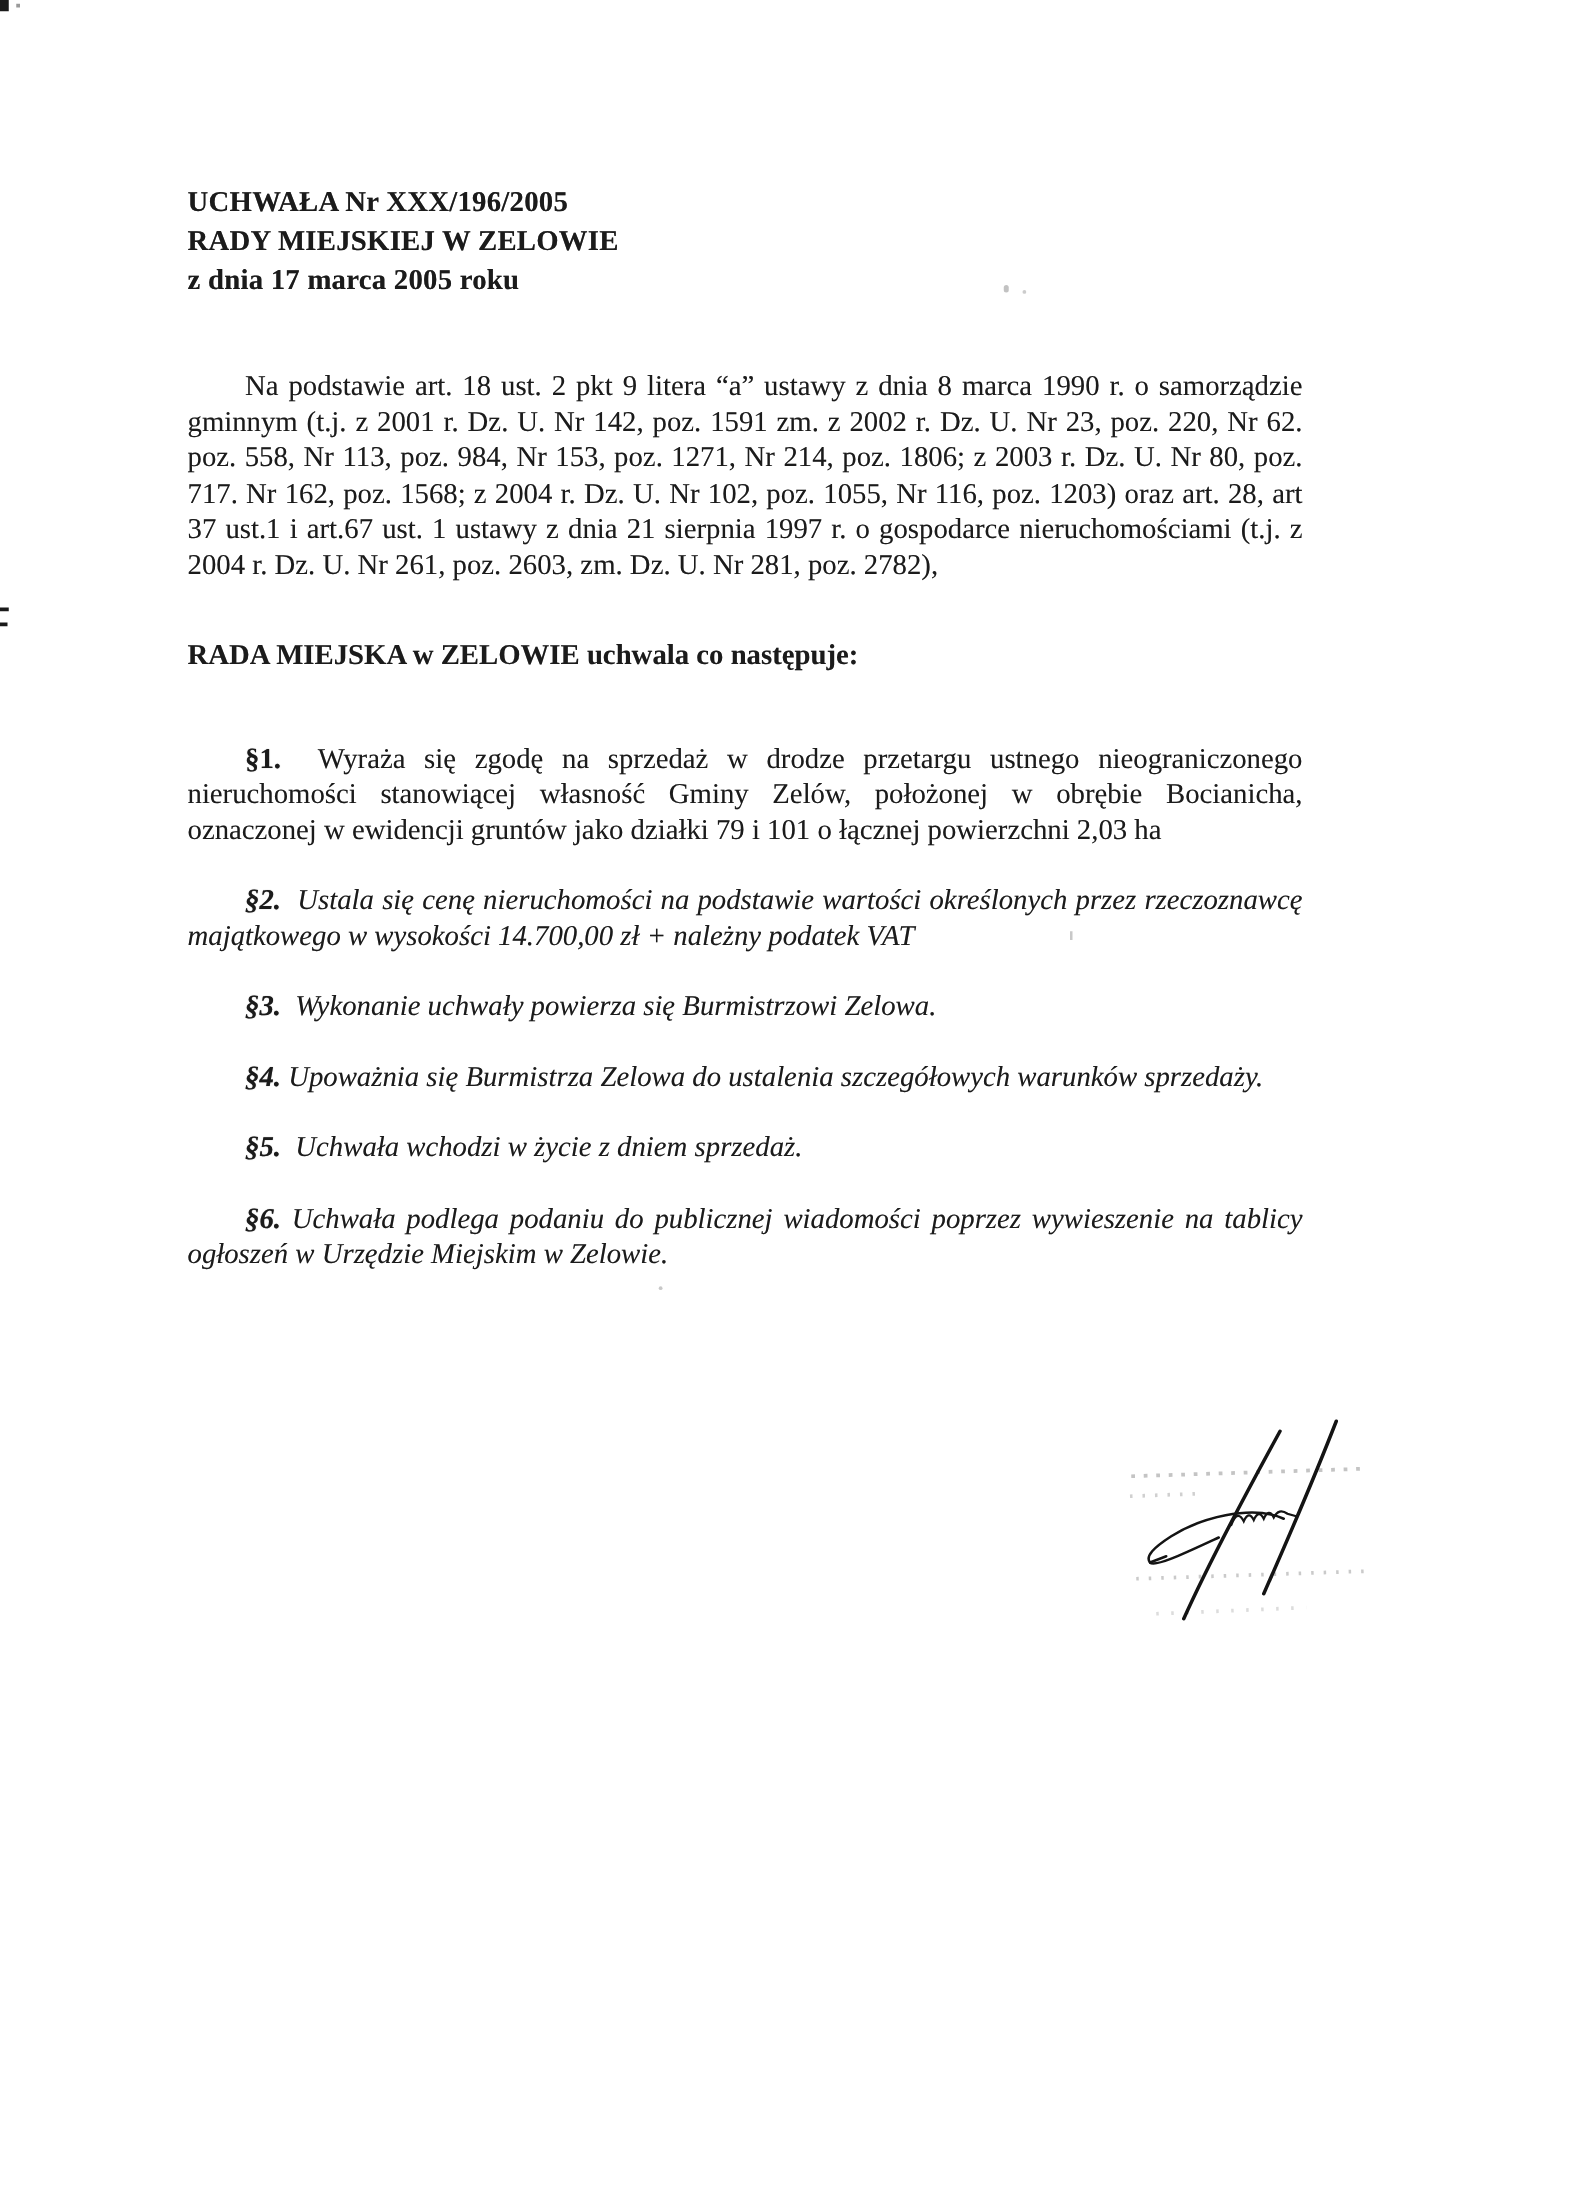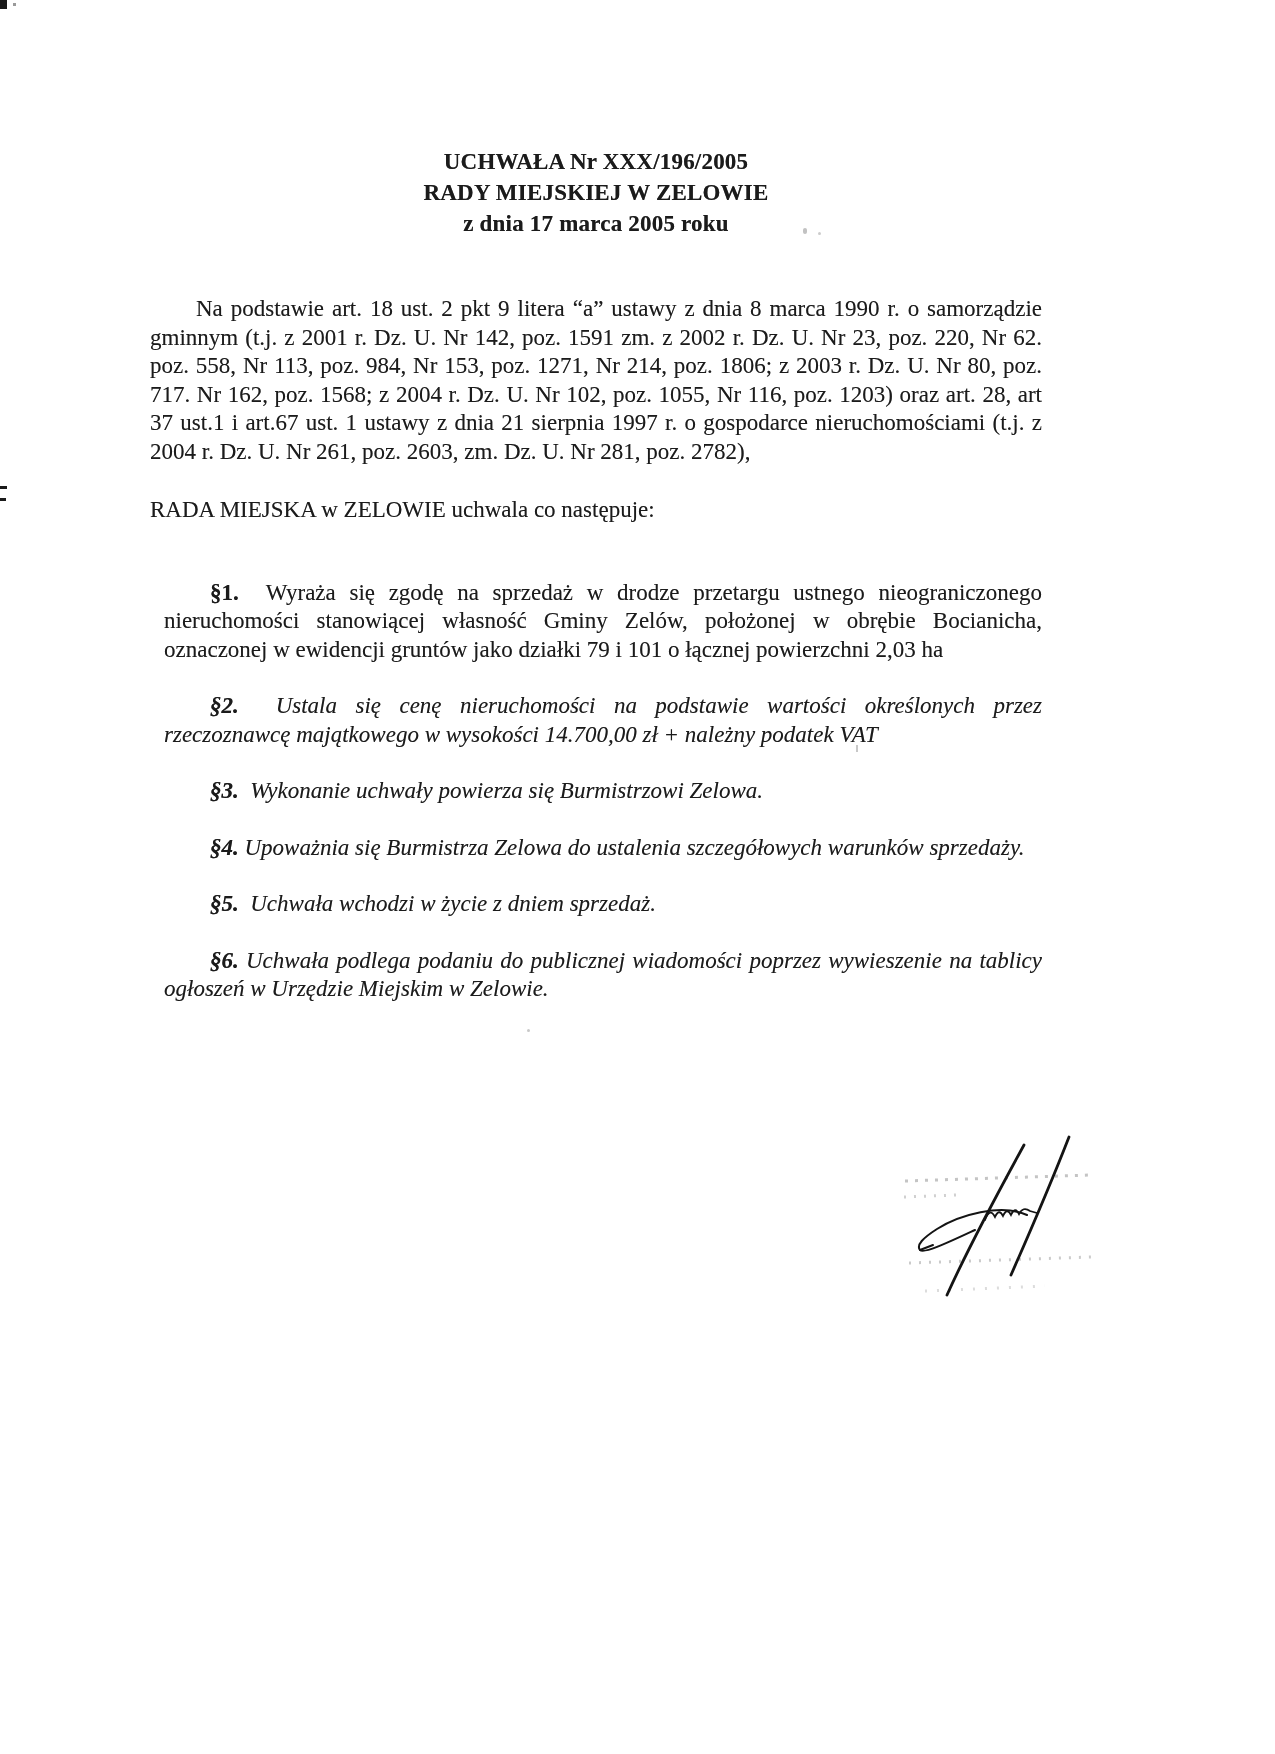--- a/index.html
+++ b/index.html
@@ -10,21 +10,21 @@
     background:#ffffff;
     font-family:"Liberation Serif", serif;
     color:#1b1b1b;
     overflow:hidden;
   }
   .content {
     position:absolute; left:150px; top:0; width:892px;
   }
   .title-block {
     margin-top:146px;
-    text-align:center;
+    text-align:left;
     font-weight:bold;
     font-size:23px;
     line-height:31px;
     letter-spacing:0.2px;
     text-shadow:0 0 0.5px rgba(0,0,0,0.55);
   }
   .subject {
     margin-top:62px;
     font-weight:bold;
     font-size:20px;
@@ -34,22 +34,22 @@
   .body-text {
     font-size:23px;
     line-height:28.5px;
     text-shadow:0 0 0.4px rgba(0,0,0,0.35);
   }
   .legal {
     margin-top:56px;
     text-align:justify;
     text-indent:46px;
   }
-  .intro { margin-top:30px; }
-  .section { text-align:justify; text-indent:46px;margin-left:14px; }
+  .intro { margin-top:44px;font-weight:bold; }
+  .section { text-align:justify; text-indent:46px; }
   .section.first { margin-top:54px; }
   .section + .section { margin-top:28px;font-style:italic; }
   .section .num { font-weight:bold; text-shadow:0 0 0.6px rgba(0,0,0,0.6); }
   .signature {
     position:absolute; left:895px; top:1125px;
     width:210px; height:190px;
   }
   .artifact { position:absolute; background:#1a1a1a; }
   .artifact.faint { background:#9a9a9a; }
 </style>

